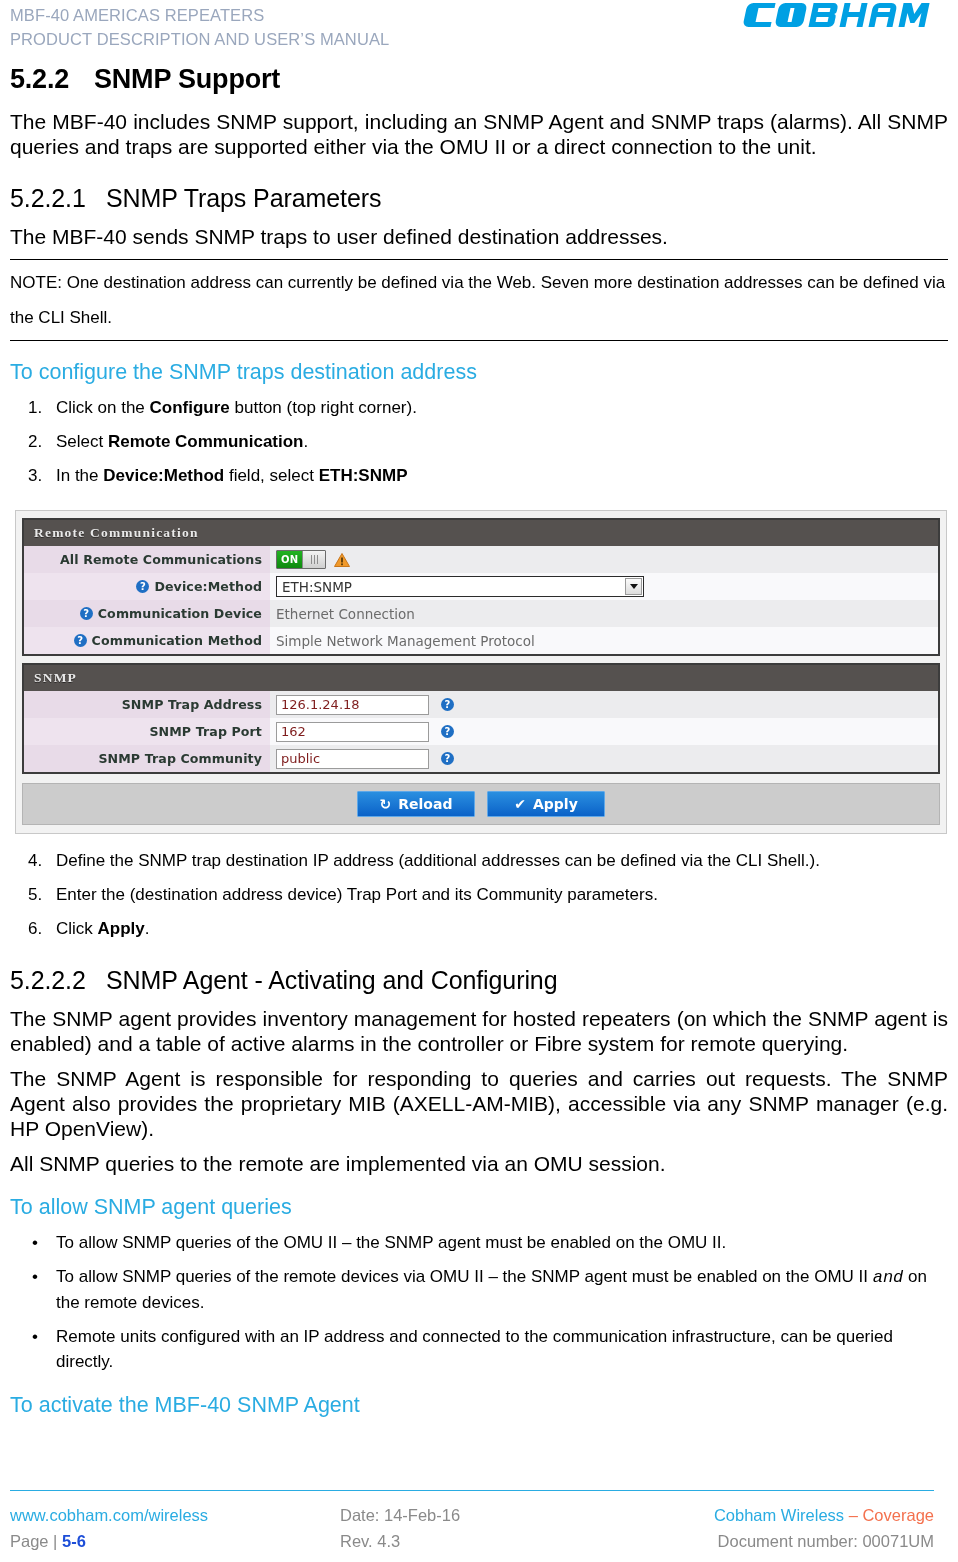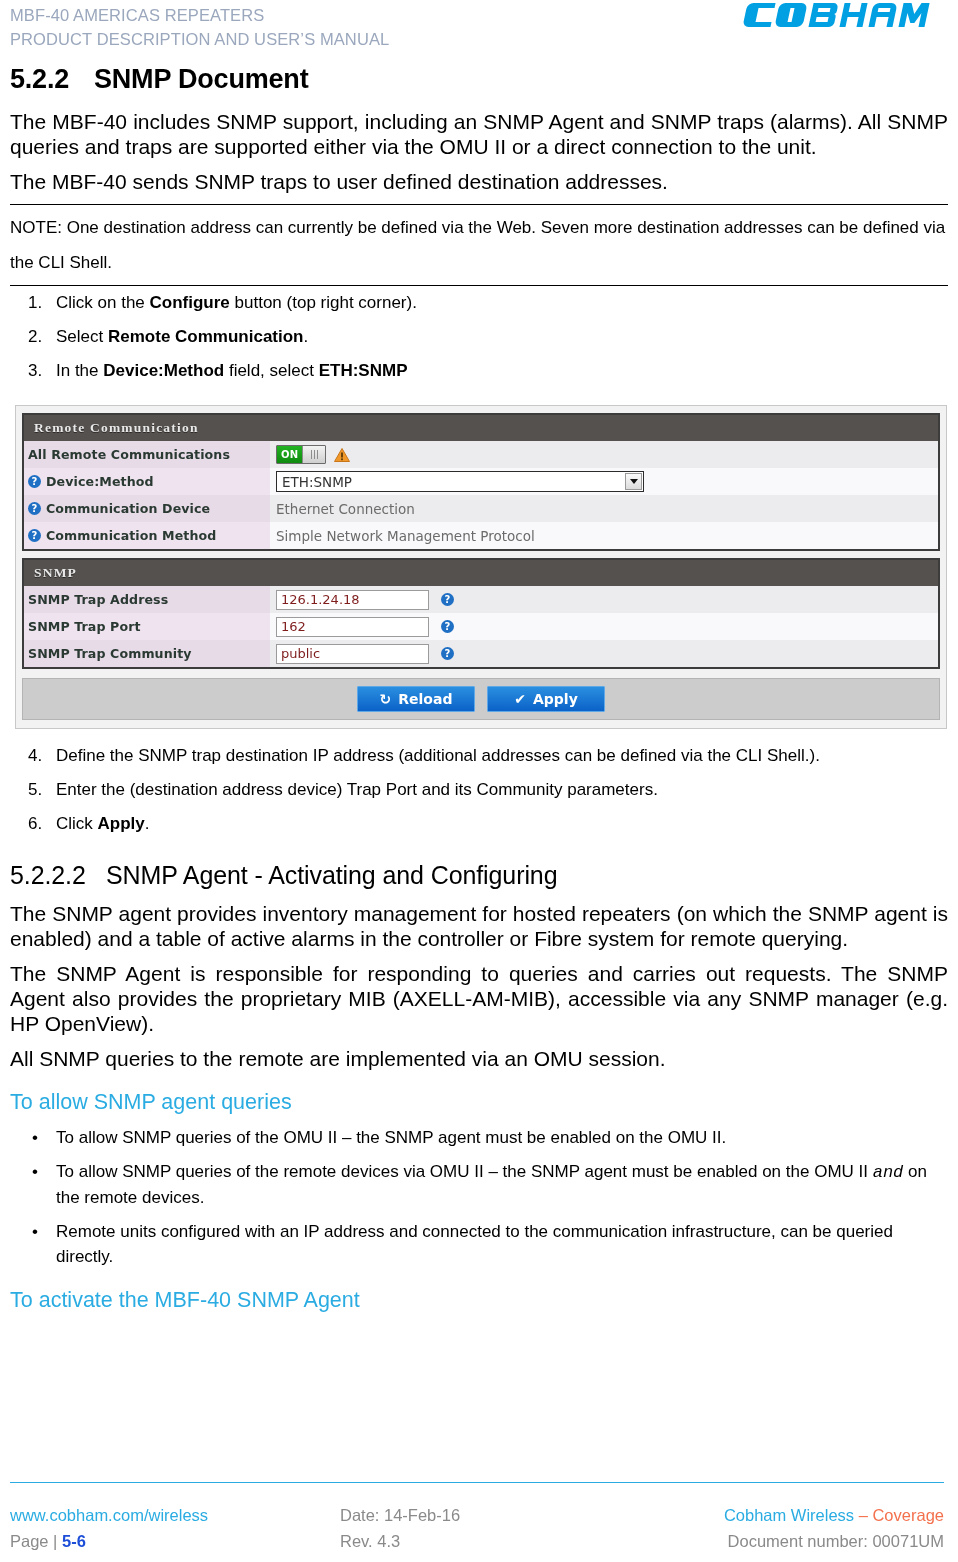--- a/index.html
+++ b/index.html
@@ -164,21 +164,21 @@
     text-align: right;
     padding: 5px 8px 5px 4px;
     font-size: 12.6px;
     font-weight: bold;
     color: #2a3a32;
     font-family: "DejaVu Sans", sans-serif;
     letter-spacing: .1px;
     align-self: stretch;
     display: flex;
     align-items: center;
-    justify-content: flex-start;
+    justify-content: flex-end;
     gap: 5px;
   }
   .row.odd  .lbl { background: #e8dbe8; }
   .row.even .lbl { background: #eee3ee; }
   .row .val {
     flex: 1;
     padding: 3px 0 3px 6px;
     font-size: 13.5px;
     color: #6b6b6b;
     display: flex;
@@ -327,24 +327,24 @@
     font-family: "DejaVu Sans", sans-serif;
     box-sizing: border-box;
     border-radius: 1px;
   }
   .btn .gi { font-size: 14px; line-height: 1; }
 
   
   .doc-footer {
     position: absolute;
     left: 10px;
-    right: 14px;
+    right: 24px;
     bottom: 8px;
     border-top: 1.5px solid #2aace2;
-    padding-top: 19px;
+    padding-top: 11px;
   }
   .foot-row {
     display: flex;
     align-items: baseline;
     font-size: 16.5px;
     line-height: 26px;
     color: #8a8a8a;
   }
   .foot-row .c1 { width: 330px; }
   .foot-row .c2 { flex: 1; }
@@ -367,32 +367,36 @@
         <path d="M52 2 h16 a6 6 0 0 1 6 6 v12 a6 6 0 0 1 -6 6 h-16 a6 6 0 0 1 -6 -6 v-12 a6 6 0 0 1 6 -6 z m6 5 v14 h4 v-14 z"></path>
         <path d="M80 2 h20 a5 5 0 0 1 5 5 v3 a3 3 0 0 1 -2 3 a3 3 0 0 1 2 3 v4 a5 5 0 0 1 -5 6 h-20 z m6 5 v4 h12 v-4 z m0 9 v5 h12 v-5 z"></path>
         <path d="M111 2 h6 v9 h11 v-9 h6 v24 h-6 v-10 h-11 v10 h-6 z"></path>
         <path d="M146 2 h12 a6 6 0 0 1 6 6 v18 h-6 v-10 h-12 v10 h-6 v-18 a6 6 0 0 1 6 -6 z m0 5 v4 h12 v-4 z"></path>
         <path d="M170 2 h8 l5 11 l5 -11 h8 v24 h-6 v-14 l-5 10 h-4 l-5 -10 v14 h-6 z"></path>
       </g>
     </svg>
   </div>
 
   <h1 class="sec-h1">
-    <span class="num">5.2.2</span><span>SNMP Document</span>
+    <span class="num">5.2.2</span><span>SNMP Support</span>
   </h1>
 
   <p class="body">The MBF-40 includes SNMP support, including an SNMP Agent and SNMP traps (alarms). All SNMP queries and traps are supported either via the OMU II or a direct connection to the unit.</p>
 
+  <h2 class="sec-h2">
+    <span class="num">5.2.2.1</span><span>SNMP Traps Parameters</span>
+  </h2>
 
   <p class="body nojust">The MBF-40 sends SNMP traps to user defined destination addresses.</p>
 
   <div class="note">
     <p>NOTE: One destination address can currently be defined via the Web. Seven more destination addresses can be defined via the CLI Shell.</p>
   </div>
 
+  <h3 class="blue-h">To configure the SNMP traps destination address</h3>
 
   <ol class="steps">
     <li>
       <span class="marker">1.</span><span>Click on the </span><b>Configure</b><span> button (top right corner).</span>
     </li>
     <li>
       <span class="marker">2.</span><span>Select </span><b>Remote Communication</b><span>.</span>
     </li>
     <li>
       <span class="marker">3.</span><span>In the </span><b>Device:Method</b><span> field, select </span><b>ETH:SNMP</b>

